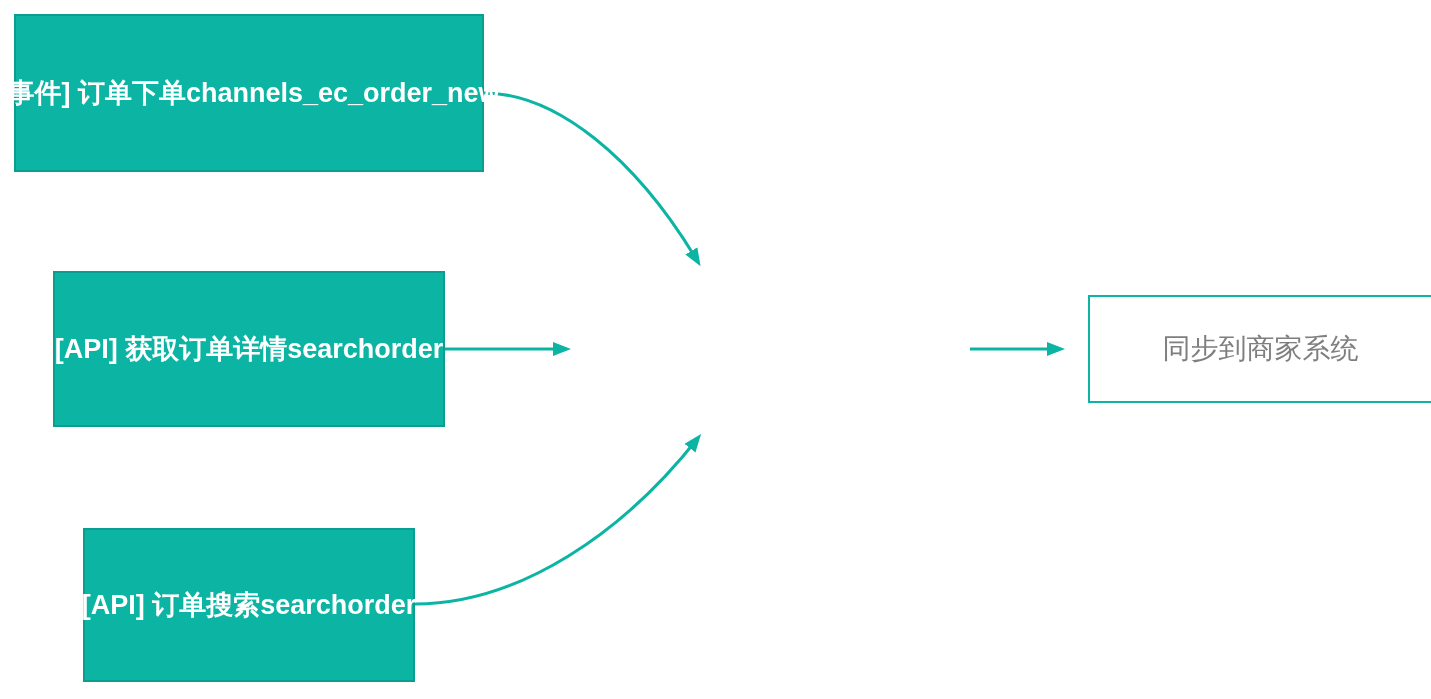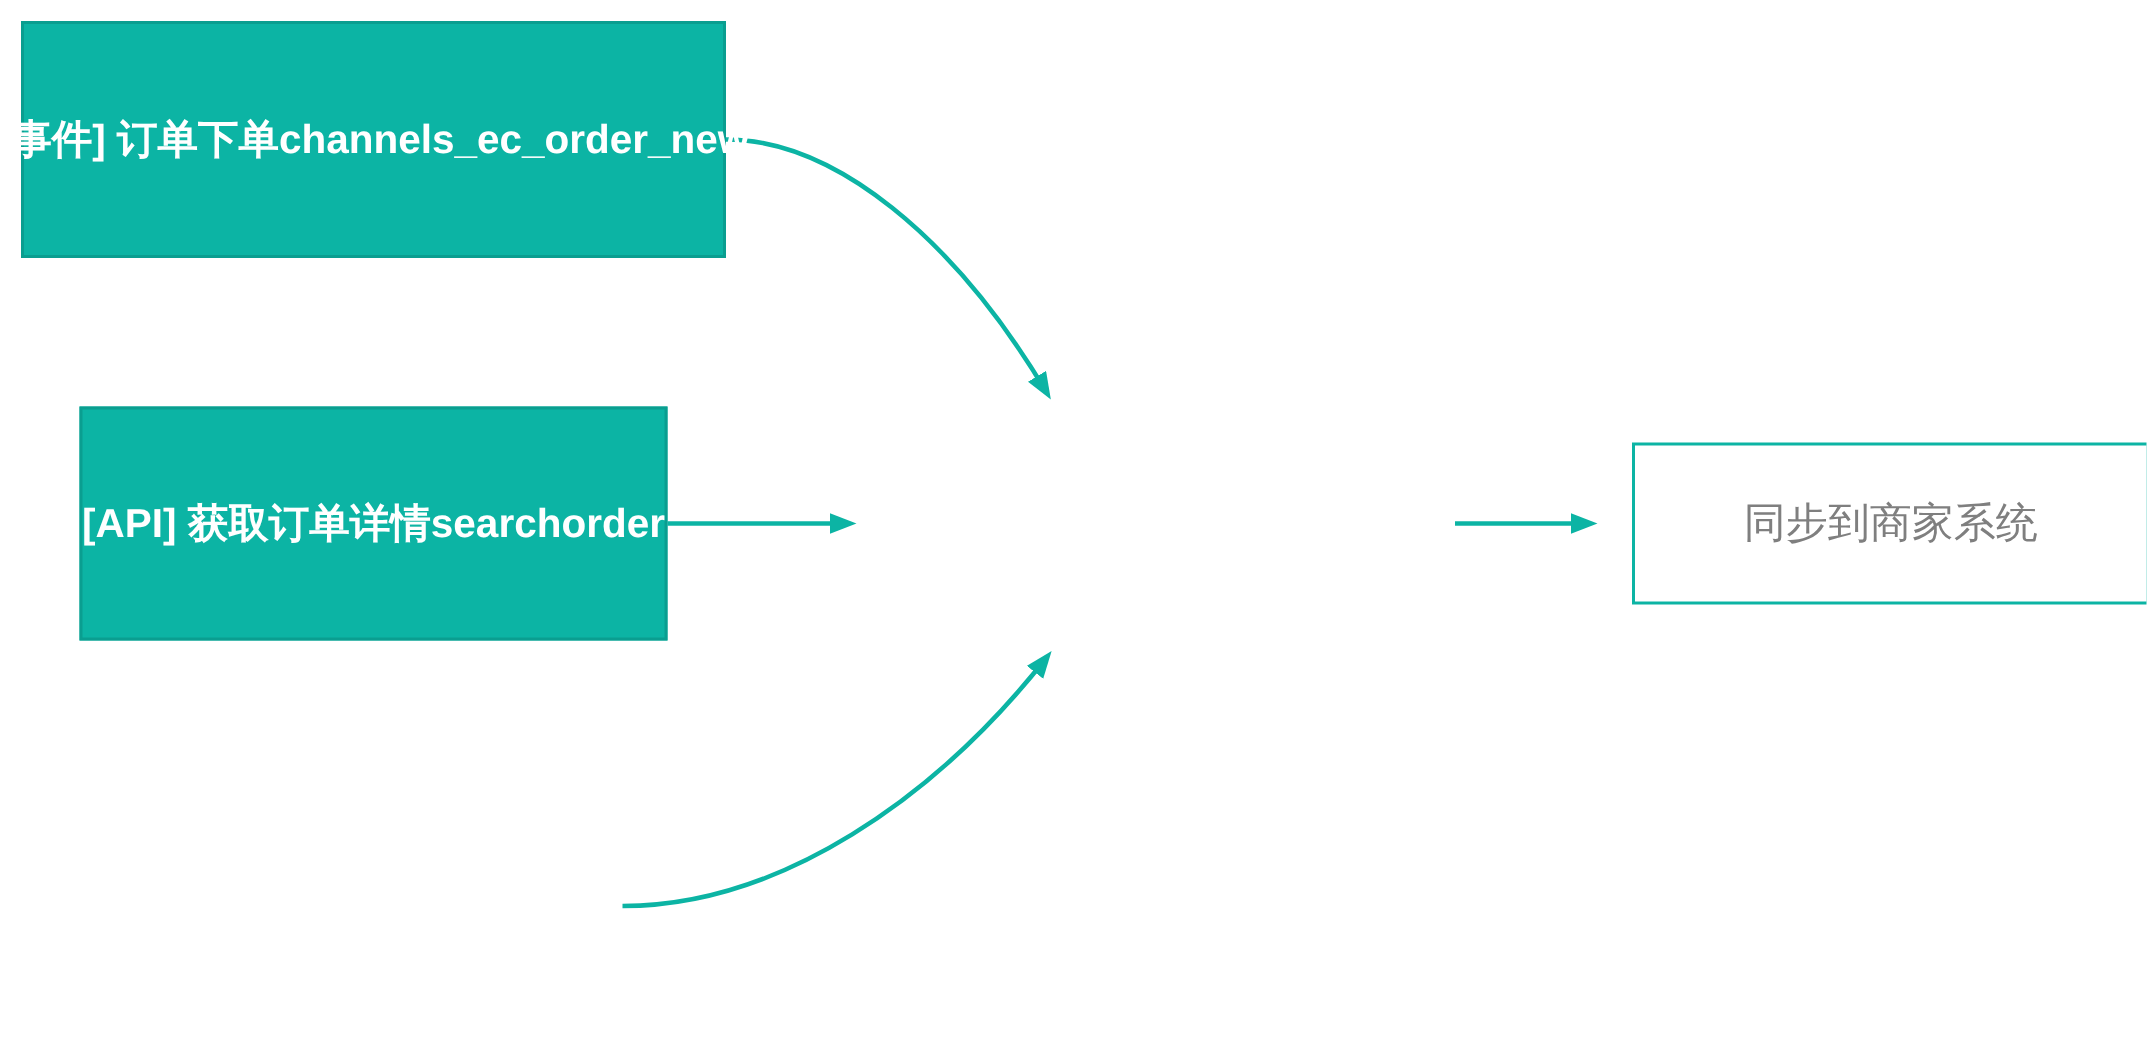--- a/index.html
+++ b/index.html
@@ -84,19 +84,23 @@
   <div class="node filled" style="left:14px;top:14px;width:470px;height:158px;">
     <span>[事件] 订单下单</span>
     <span>channels_ec_order_new</span>
   </div>
 
   <div class="node filled" style="left:53px;top:271px;width:392px;height:156px;">
     <span>[API] 获取订单详情</span>
     <span>searchorder</span>
   </div>
 
+  <div class="node filled" style="left:83px;top:528px;width:332px;height:154px;">
+    <span>[API] 订单搜索</span>
+    <span>searchorder</span>
+  </div>
 
 
   <div class="node outline" style="left:1070px;top:295px;width:345px;height:108px;margin-left:18px;">
     <span>同步到商家系统</span>
   </div>
 
 </div>
 
 </body></html>

